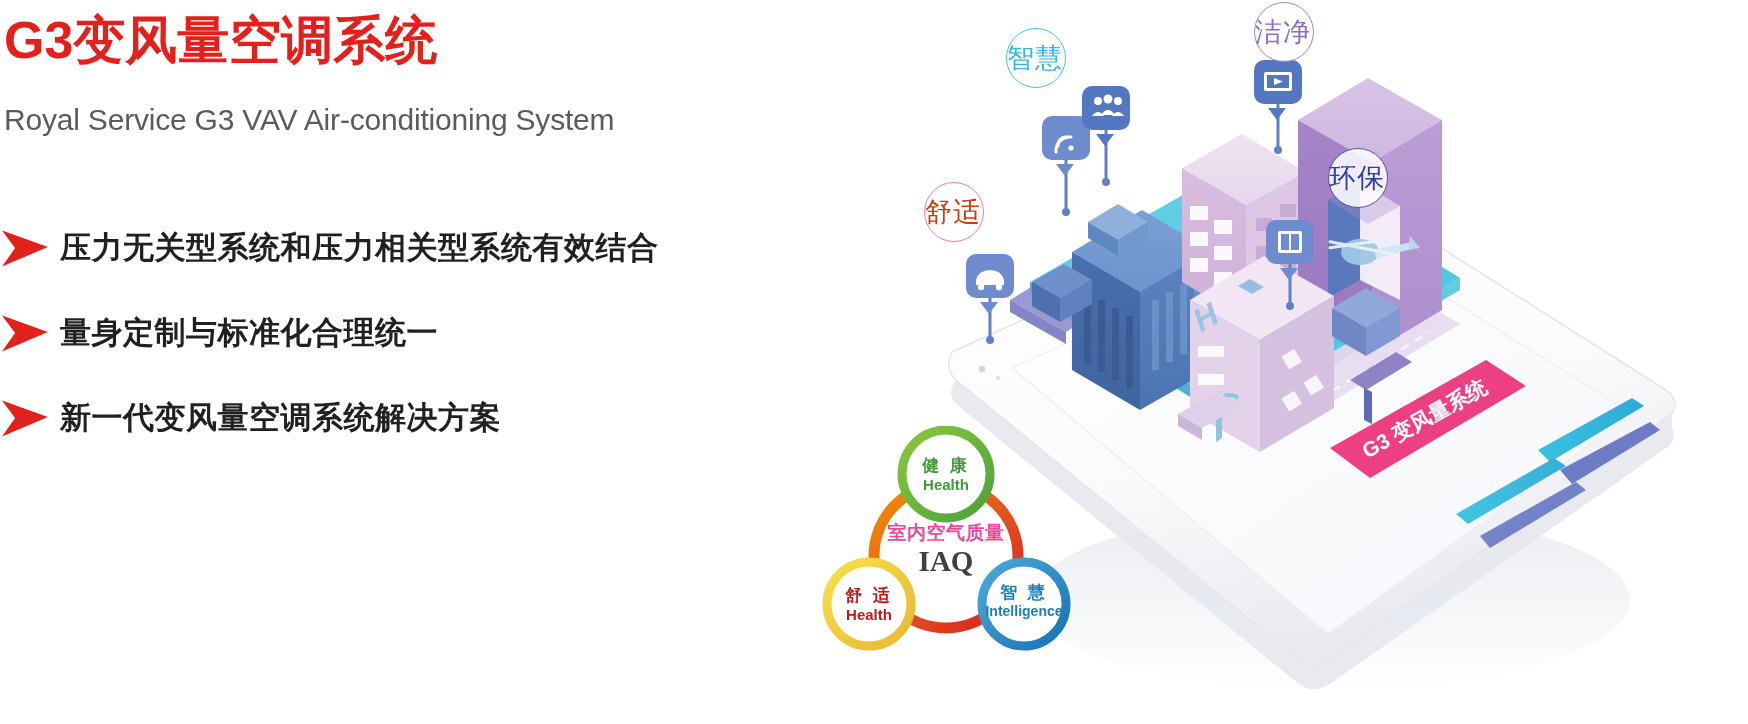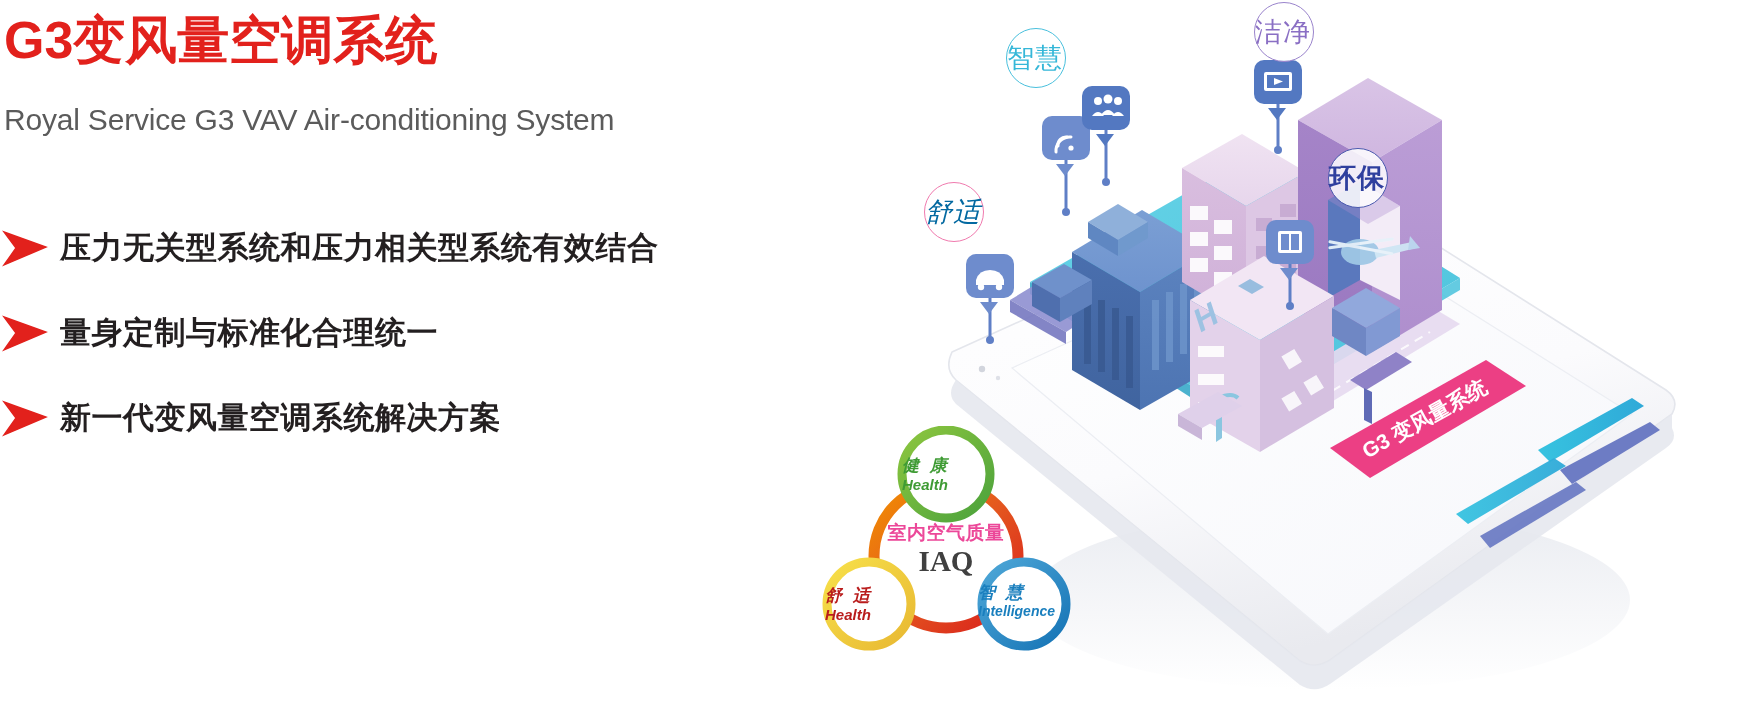--- a/index.html
+++ b/index.html
@@ -64,23 +64,22 @@
     font-size:27px;
     letter-spacing:1px;
     background:rgba(255,255,255,0.85);
     box-sizing:border-box;
   }
 
   
   .iaq{position:absolute;left:806px;top:426px;width:280px;height:230px;}
   .iaq svg{position:absolute;left:0;top:0;}
   .iaq-lbl{
-    position:absolute;line-height:1.15;
+    position:absolute;text-align:center;line-height:1.15;
     pointer-events:none;
-    font-style:italic;
   }
   .iaq-cn{font-size:17px;letter-spacing:3px;font-weight:600;}
   .iaq-en{font-size:15px;font-weight:600;}
 
   .iaq-center{
     position:absolute;left:60px;top:94px;width:160px;text-align:center;
   }
   .iaq-center .c1{
     font-size:19px;font-weight:bold;color:#ec4899;letter-spacing:0.5px;
   }
@@ -411,25 +410,25 @@
 
     
     <div class="tag-circle" style="left:146px;top:28px;width:60px;height:60px;border:1.5px solid #49c0dd;color:#35b7d8;">
       <span>智慧</span>
     </div>
 
     <div class="tag-circle" style="left:394px;top:2px;width:60px;height:60px;border:1.5px solid #9a84cc;color:#8a6fc4;">
       <span>洁净</span>
     </div>
 
-    <div class="tag-circle" style="left:468px;top:148px;width:60px;height:60px;border:1.5px solid #4a59ae;color:#2f3f9e;font-weight:bold;">
+    <div class="tag-circle" style="left:468px;top:148px;width:60px;height:60px;border:1.5px solid #4a59ae;color:#2f3f9e;">
       <span>环保</span>
     </div>
 
-    <div class="tag-circle" style="left:64px;top:182px;width:60px;height:60px;border:1.5px solid #f07aae;color:#0369a1;font-style:italic;">
+    <div class="tag-circle" style="left:64px;top:182px;width:60px;height:60px;border:1.5px solid #f07aae;color:#c2410c;">
       <span>舒适</span>
     </div>
   </div>
 
   <div class="iaq">
     <svg width="280" height="230" viewBox="0 0 280 230">
       <defs>
         <linearGradient id="ringBig" x1="0" y1="0" x2="1" y2="1">
           <stop offset="0%" stop-color="#f29100"></stop>
           <stop offset="50%" stop-color="#e4581f"></stop>

